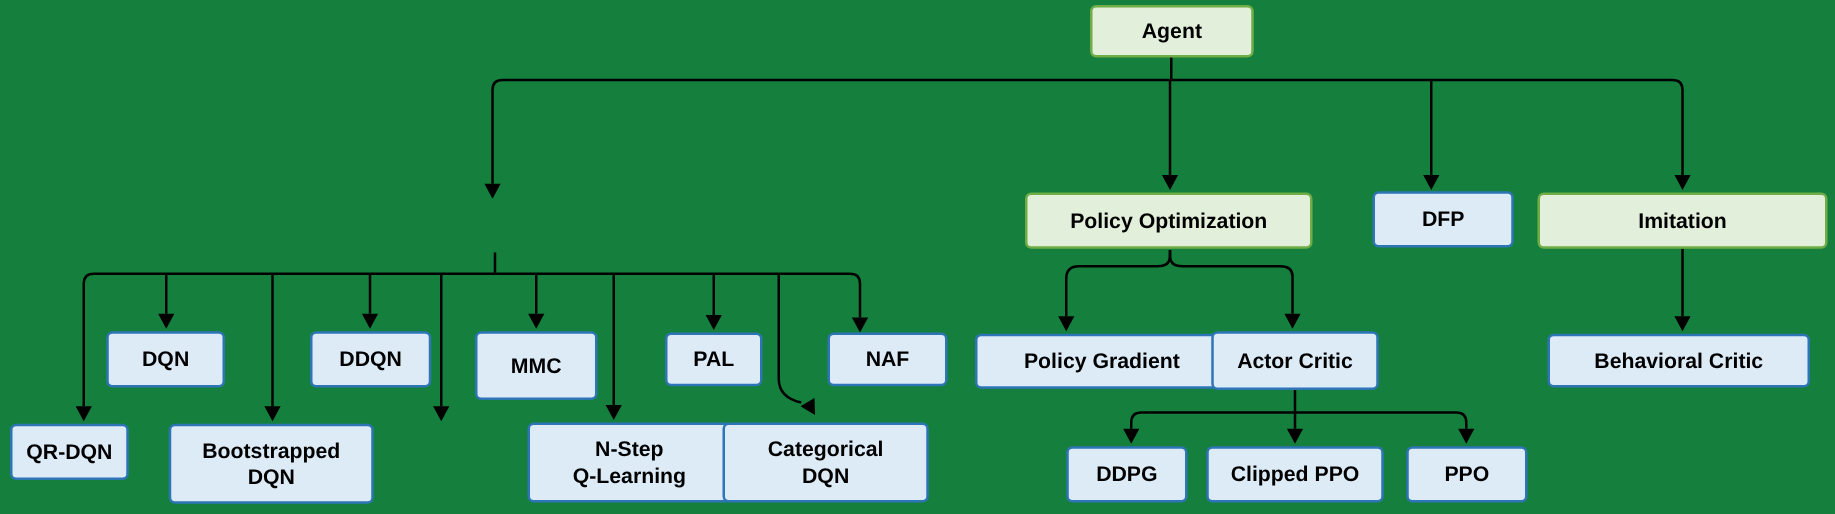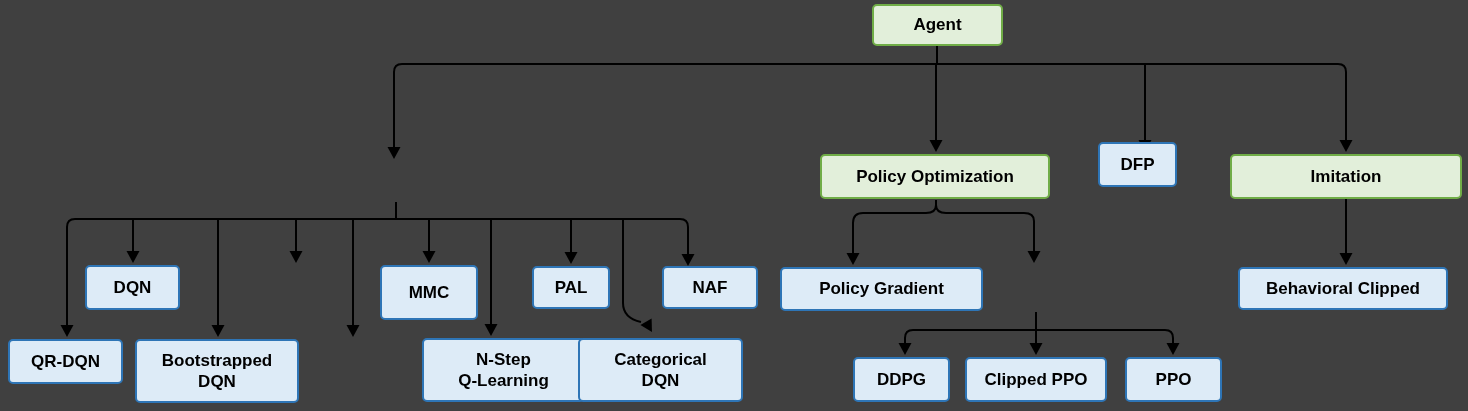--- a/index.html
+++ b/index.html
@@ -1,19 +1,19 @@
 <!DOCTYPE html>
 <html style="--category-fill: #e2efda; --category-border: #70ad47; --algorithm-fill: #ddebf7; --algorithm-border: #2e75b6; --edge: #000000; --text: #000000;"><head>
 <meta charset="utf-8">
 <style>
   html,body{margin:0;padding:0;background:#ffffff;}
   #canvas{
     position:relative;
     width:1468px;height:411px;
-    background:#404040;
+    background:#15803d;
     font-family:"Liberation Sans","DejaVu Sans",sans-serif;
     overflow:hidden;
   }
   #edges{position:absolute;left:0;top:0;width:1468px;height:411px;}
   #edges path{fill:none;stroke:var(--edge);stroke-width:2;stroke-linecap:butt;}
   #edges polygon{fill:var(--edge);stroke:none;}
   .node{
     position:absolute;
     box-sizing:border-box;
     display:flex;align-items:center;justify-content:center;
@@ -83,32 +83,34 @@
     <polygon points="1036,355 1029.5,343 1042.5,343"></polygon>
     <polygon points="1173,355 1166.5,343 1179.5,343"></polygon>
 
     <path d="M1346 199 V253"></path>
     <polygon points="1346,265 1339.5,253 1352.5,253"></polygon>
   </svg>
 
   <div class="node category" style="left:872px;top:4px;width:131px;height:42px">Agent</div>
 
   <div class="node category" style="left:820px;top:154px;width:230px;height:45px">Policy Optimization</div>
-  <div class="node algorithm" style="left:1098px;top:142px;width:79px;height:45px">DFP</div>
+  <div class="node algorithm" style="left:1098px;top:153px;width:113px;height:45px">DFP</div>
   <div class="node category" style="left:1230px;top:154px;width:232px;height:45px">Imitation</div>
 
   <div class="node algorithm" style="left:85px;top:265px;width:95px;height:45px">DQN</div>
+  <div class="node algorithm" style="left:248px;top:265px;width:97px;height:45px">DDQN</div>
   <div class="node algorithm" style="left:380px;top:265px;width:98px;height:55px">MMC</div>
   <div class="node algorithm" style="left:532px;top:266px;width:78px;height:43px">PAL</div>
   <div class="node algorithm" style="left:662px;top:266px;width:96px;height:43px">NAF</div>
 
   <div class="node algorithm" style="left:780px;top:267px;width:203px;height:44px">Policy Gradient</div>
-  <div class="node algorithm" style="left:1238px;top:267px;width:210px;height:43px">Behavioral Clipped</div>
+  <div class="node algorithm" style="left:969px;top:265px;width:134px;height:47px">Actor Critic</div>
+  <div class="node algorithm" style="left:1238px;top:267px;width:210px;height:43px">Behavioral Critic</div>
 
-  <div class="node algorithm" style="left:8px;top:339px;width:115px;height:45px">QR-DQN</div>
+  <div class="node algorithm" style="left:8px;top:339px;width:95px;height:45px">QR-DQN</div>
   <div class="node algorithm" style="left:135px;top:339px;width:164px;height:64px">Bootstrapped
 DQN</div>
   <div class="node algorithm" style="left:422px;top:338px;width:163px;height:64px">N-Step
 Q-Learning</div>
   <div class="node algorithm" style="left:578px;top:338px;width:165px;height:64px">Categorical
 DQN</div>
 
   <div class="node algorithm" style="left:965px;top:357px;width:142px;height:45px">Clipped PPO</div>
   <div class="node algorithm" style="left:853px;top:357px;width:97px;height:45px">DDPG</div>
   <div class="node algorithm" style="left:1125px;top:357px;width:97px;height:45px">PPO</div>

